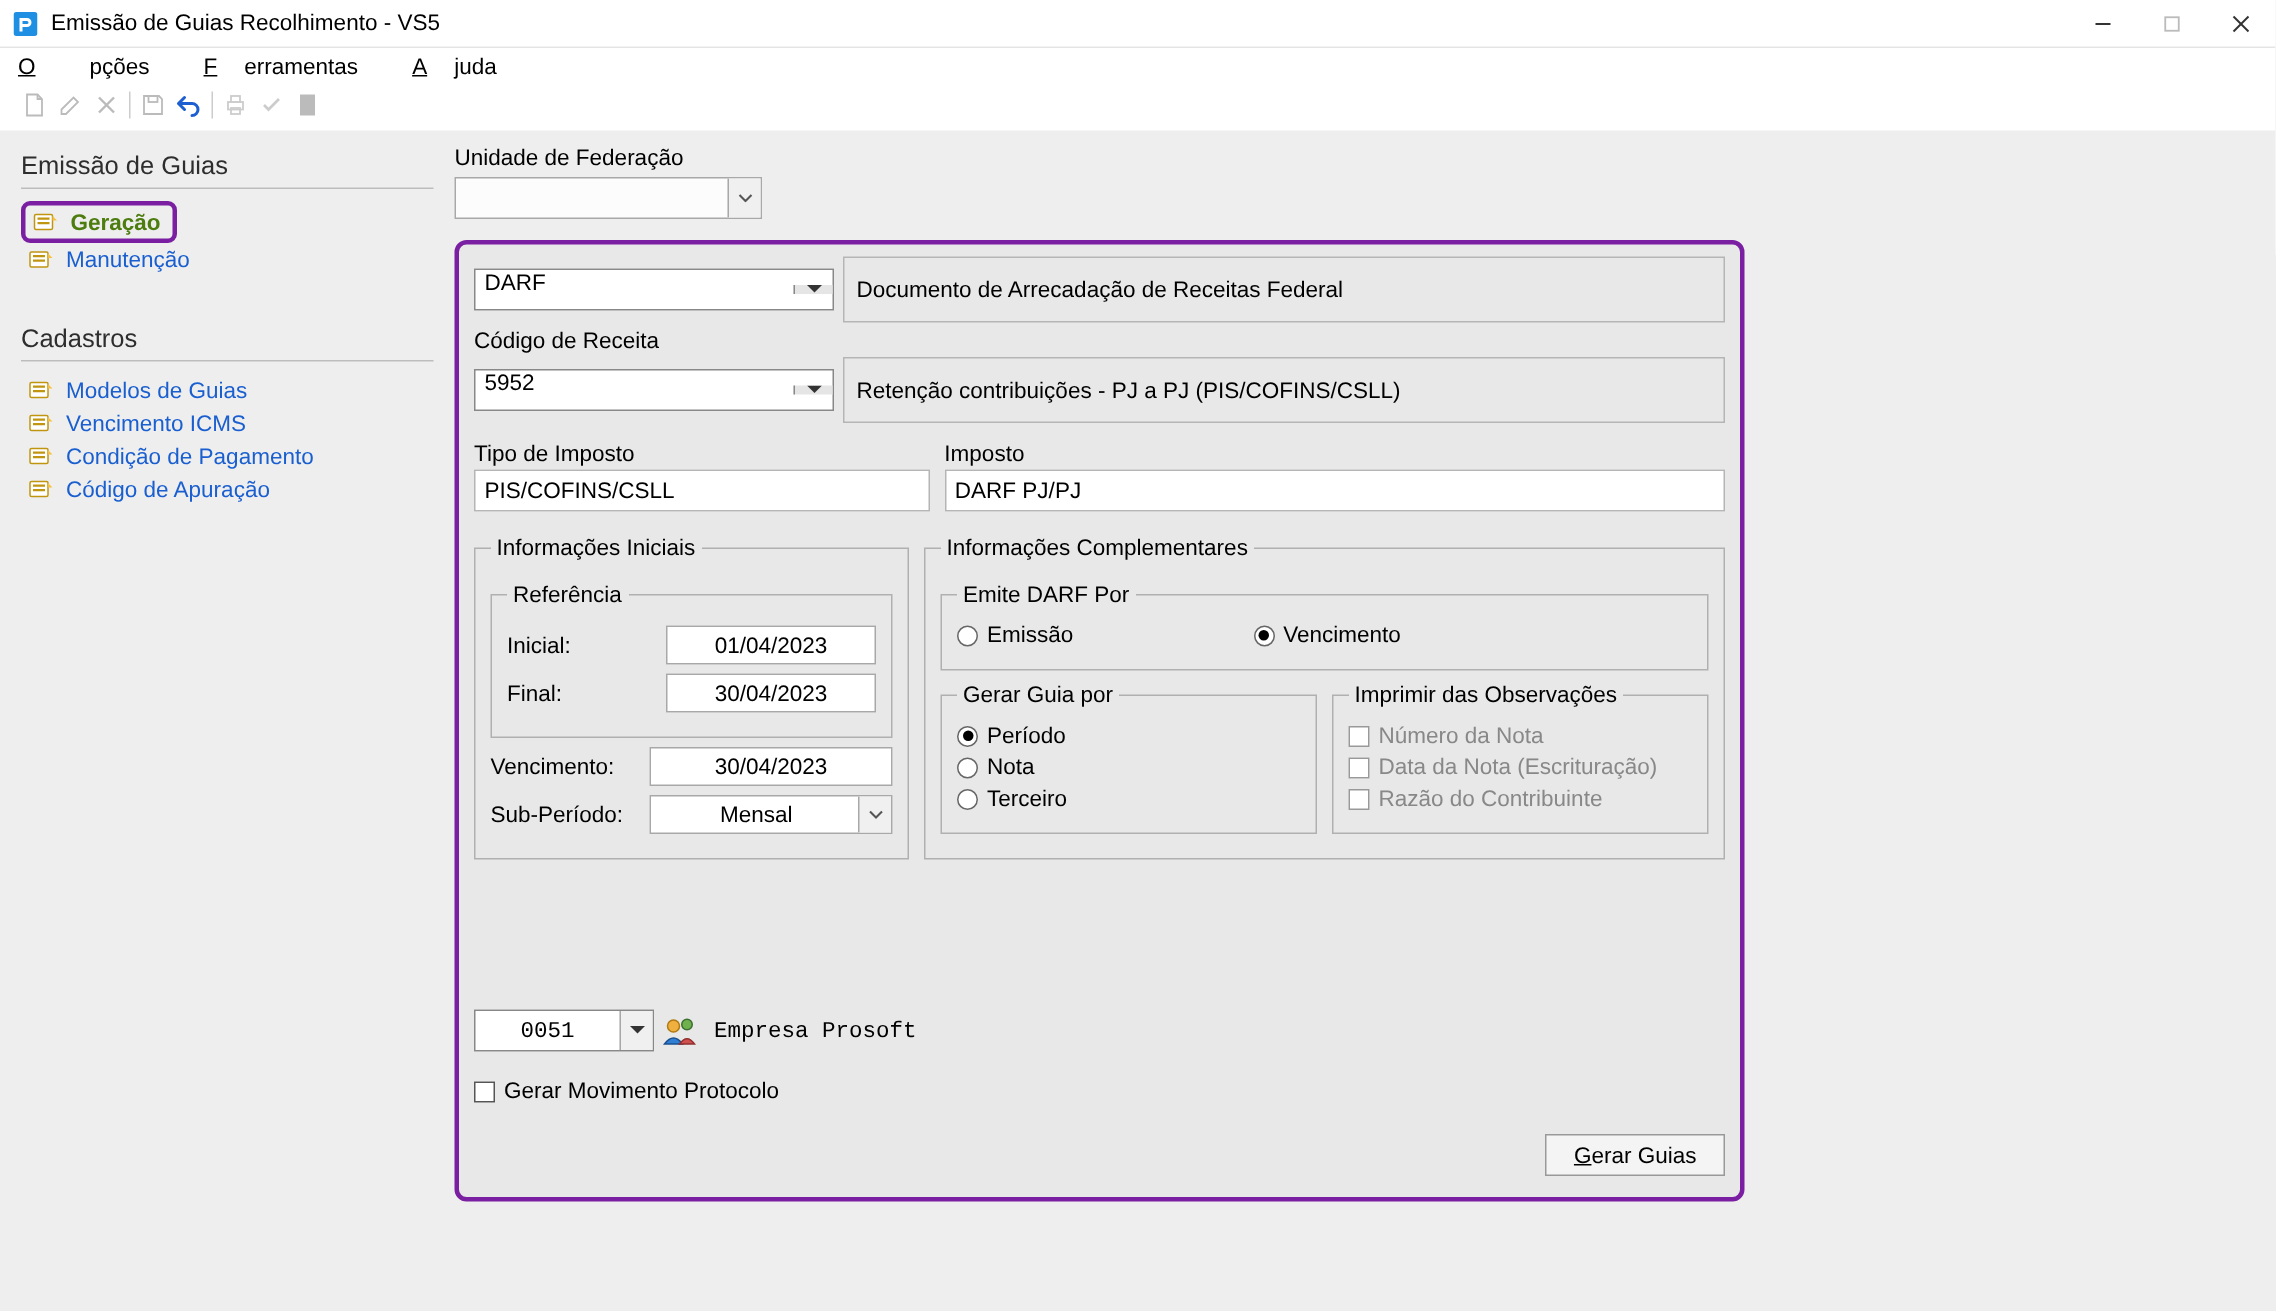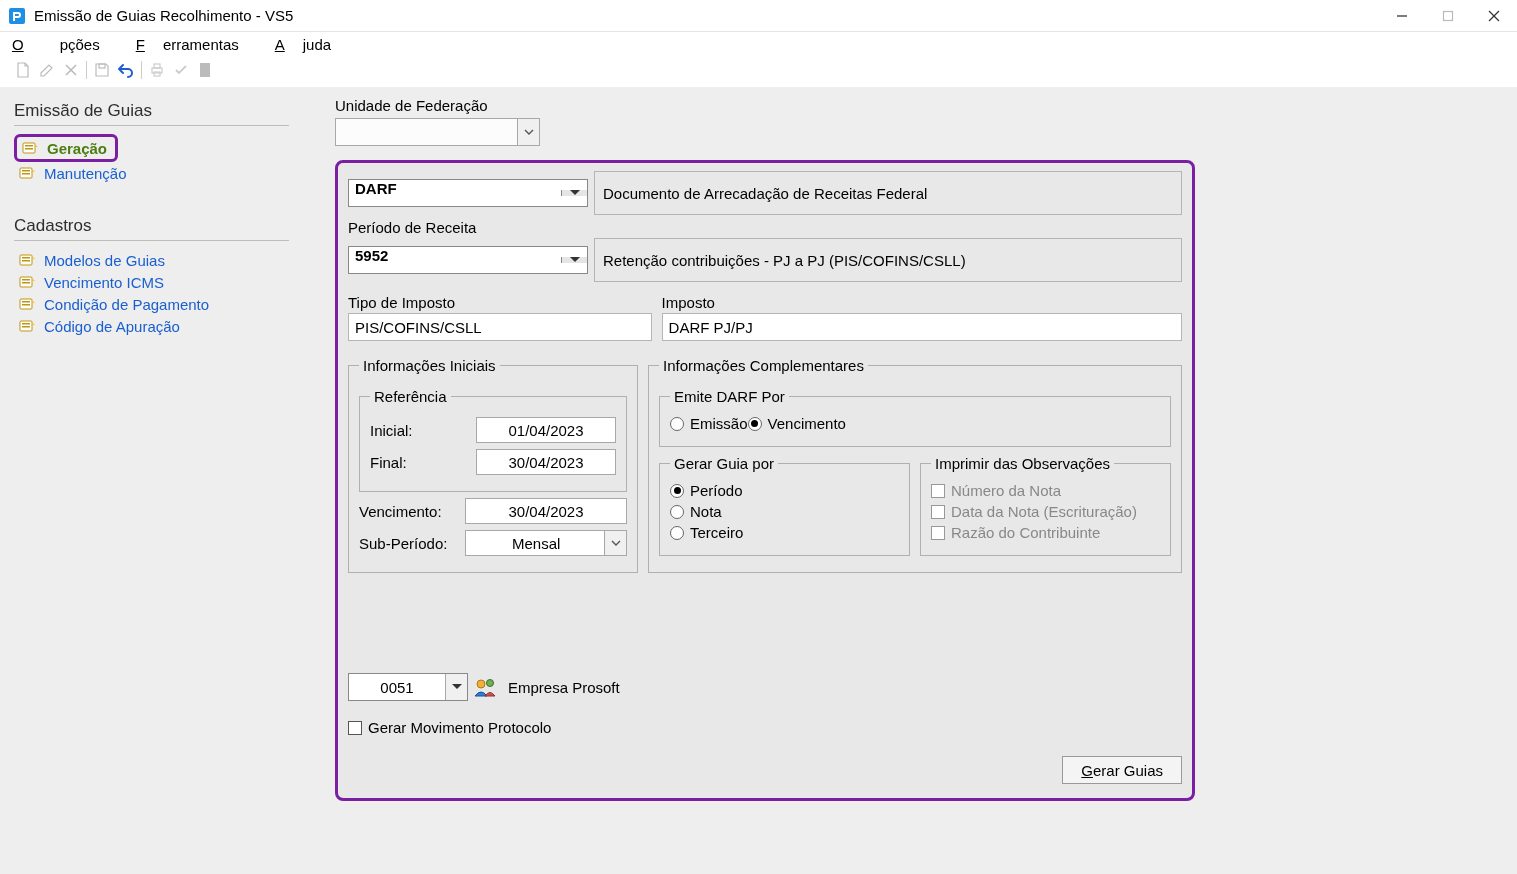--- a/index.html
+++ b/index.html
@@ -121,21 +121,20 @@
       height: 18px;
       display: inline-flex;
       align-items: center;
       justify-content: center;
     }
     .side-spacer { height: 28px; }
 
     .main {
       flex: 1;
       max-width: 860px;
-      margin-left: 32px;
     }
     .uf-label {
       font-size: 15px;
       margin-bottom: 4px;
     }
     .uf-select {
       display: flex;
       width: 205px;
       height: 28px;
       background: #fcfcfc;
@@ -177,21 +176,20 @@
       align-items: center;
     }
     .combo-input {
       flex: 1;
       padding: 0 6px;
       font-size: 15px;
       border: none;
       outline: none;
       background: transparent;
       height: 100%;
-      font-weight: bold;
     }
     .combo .dd-btn {
       width: 26px;
       border-left: 1px solid #888;
       background: #e5e5e5;
     }
     .readonly-box {
       height: 44px;
       border: 1px solid #b5b5b5;
       background: #e8e8e8;
@@ -318,20 +316,21 @@
       background: #fff;
     }
     .check.enabled { color: #000; }
     .check.enabled .box { border-color: #555; }
 
     .company-row {
       display: flex;
       align-items: center;
       gap: 4px;
       margin-top: 100px;
+      font-family: Liberation Mono, monospace;
     }
     .company-code-combo {
       display: flex;
       width: 120px;
       height: 28px;
       border: 1px solid #888;
       background: #fff;
     }
     .company-code-combo .num {
       flex: 1;
@@ -561,21 +560,21 @@
           <span class="combo-input">DARF</span>
           <div class="dd-btn">
               <svg width="10" height="6" viewBox="0 0 10 6">
                 <path d="M0 0 l5 5 5-5 z" fill="#333"></path>
               </svg>
             </div>
         </div>
         <div class="readonly-box">Documento de Arrecadação de Receitas Federal</div>
       </div>
 
-      <div class="fld-label">Período de Receita</div>
+      <div class="fld-label">Código de Receita</div>
       <div class="combo-row">
         <div class="combo" style="width:240px">
           <span class="combo-input">5952</span>
           <div class="dd-btn">
               <svg width="10" height="6" viewBox="0 0 10 6">
                 <path d="M0 0 l5 5 5-5 z" fill="#333"></path>
               </svg>
             </div>
         </div>
         <div class="readonly-box">Retenção contribuições - PJ a PJ (PIS/COFINS/CSLL)</div>
@@ -621,21 +620,21 @@
                   </svg>
                 </div>
             </div>
           </div>
         </fieldset>
 
         <fieldset style="flex:1">
           <legend>Informações Complementares</legend>
           <fieldset>
             <legend>Emite DARF Por</legend>
-            <div style="display:flex;">
+            <div style="display:flex;gap:120px">
               <div class="radio">
                   <span class="dot"></span>
                   <span>Emissão</span>
                 </div>
               <div class="radio checked">
                   <span class="dot"></span>
                   <span>Vencimento</span>
                 </div>
             </div>
           </fieldset>

